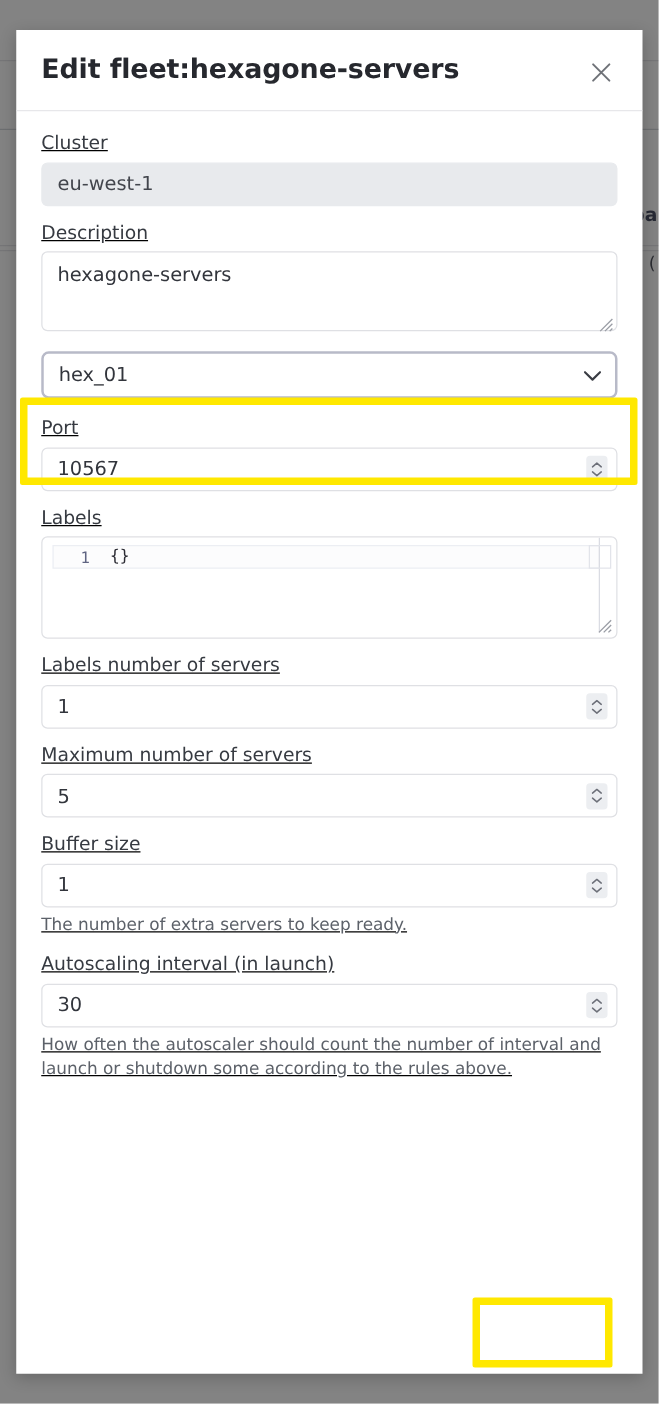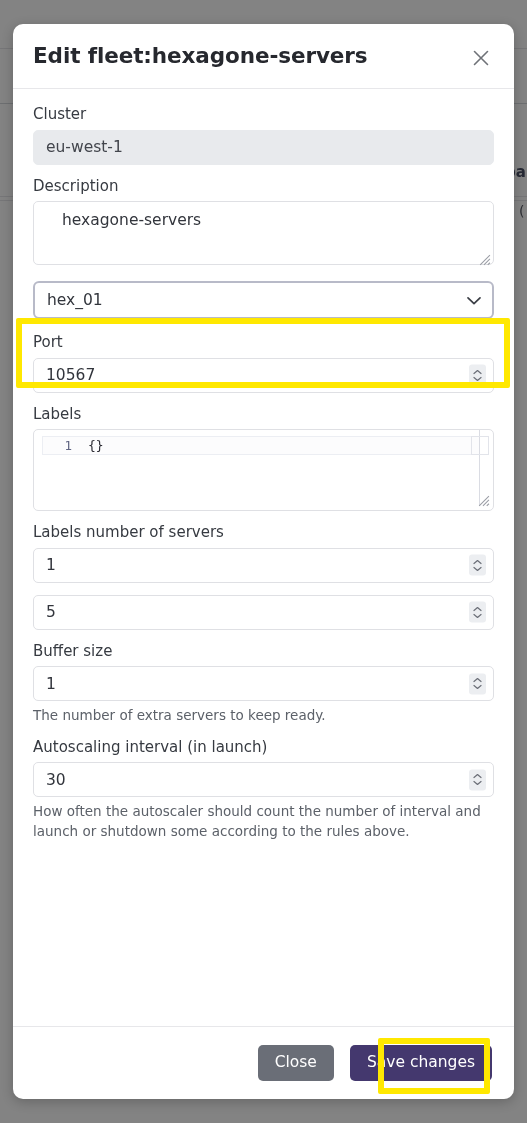--- a/index.html
+++ b/index.html
@@ -50,21 +50,21 @@
   }
 
   
   #modal {
     position: absolute;
     left: 13px;
     top: 24px;
     width: 501px;
     height: 1075px;
     background: #ffffff;
-    border-radius: 10px;
+    border-radius: 0;
     box-shadow: 0 3px 12px rgba(0,0,0,0.22);
     display: flex;
     flex-direction: column;
     overflow: hidden;
   }
 
   .modal-header {
     position: relative;
     flex: 0 0 auto;
     padding: 20px 20px 17px 20px;
@@ -95,21 +95,21 @@
     margin-top: 1px;
   }
   .close-btn svg { display: block; }
 
   .modal-body {
     flex: 1 1 auto;
     padding: 16px 20px 14px 20px;
     overflow: hidden;
   }
 
-  .field { margin-bottom: 12px; }
+  .field { margin-bottom: 12px; text-decoration: underline; }
   .field-label {
     display: block;
     font-size: 15px;
     color: #363a41;
     margin-bottom: 5px;
     line-height: 1.3;
   }
   .help-text {
     font-size: 13.5px;
     color: #5c6169;
@@ -139,21 +139,21 @@
   .textarea-wrap { position: relative; }
   .textarea-desc {
     width: 100%;
     height: 64px;
     border: 1px solid #dfe0e4;
     border-radius: 5px;
     background: #ffffff;
     font-family: inherit;
     font-size: 15.5px;
     color: #32353c;
-    padding: 8px 28px;
+    padding: 8px 12px;
     resize: none;
     line-height: 1.35;
     overflow: hidden;
   }
   .resize-grip {
     position: absolute;
     right: 3px; bottom: 3px;
     width: 13px; height: 13px;
     pointer-events: none;
   }
@@ -386,20 +386,21 @@
               <path d="M1 4 L4.5 1 L8 4" stroke="currentColor" stroke-width="1.2" stroke-linecap="round" stroke-linejoin="round"></path>
             </svg>
             <svg width="9" height="5" viewBox="0 0 9 5" fill="none">
               <path d="M1 1 L4.5 4 L8 1" stroke="currentColor" stroke-width="1.2" stroke-linecap="round" stroke-linejoin="round"></path>
             </svg>
           </span>
         </div>
       </div>
 
       <div class="field">
+        <label class="field-label">Maximum number of servers</label>
         <div class="num-wrap">
           <input class="control" type="text" value="5" style="">
           <span class="spinner">
             <svg width="9" height="5" viewBox="0 0 9 5" fill="none">
               <path d="M1 4 L4.5 1 L8 4" stroke="currentColor" stroke-width="1.2" stroke-linecap="round" stroke-linejoin="round"></path>
             </svg>
             <svg width="9" height="5" viewBox="0 0 9 5" fill="none">
               <path d="M1 1 L4.5 4 L8 1" stroke="currentColor" stroke-width="1.2" stroke-linecap="round" stroke-linejoin="round"></path>
             </svg>
           </span>
@@ -433,25 +434,19 @@
             <svg width="9" height="5" viewBox="0 0 9 5" fill="none">
               <path d="M1 1 L4.5 4 L8 1" stroke="currentColor" stroke-width="1.2" stroke-linecap="round" stroke-linejoin="round"></path>
             </svg>
           </span>
         </div>
         <div class="help-text">How often the autoscaler should count the number of interval and launch or shutdown some according to the rules above.</div>
       </div>
 
     </div>
 
-    <div class="modal-footer">
-      <button class="btn btn-secondary">Close</button>
-      <span class="btn-primary-wrap">
-        <button class="btn btn-primary">Save changes</button>
-      </span>
-    </div>
 
   </div>
 
   <div class="hl-box" id="hl-build"></div>
   <div class="hl-box" id="hl-save"></div>
 
 </div>
 
 </body></html>

